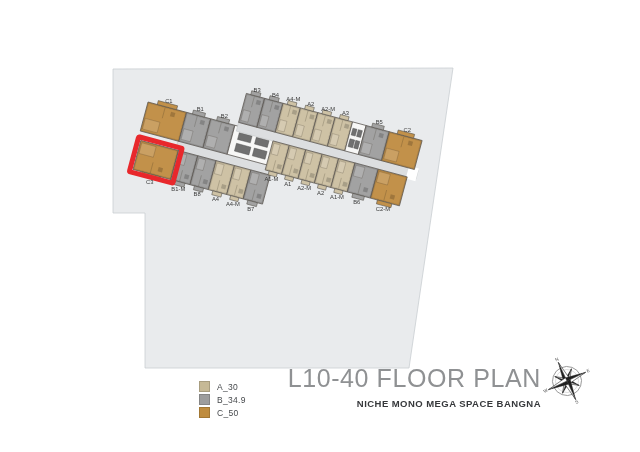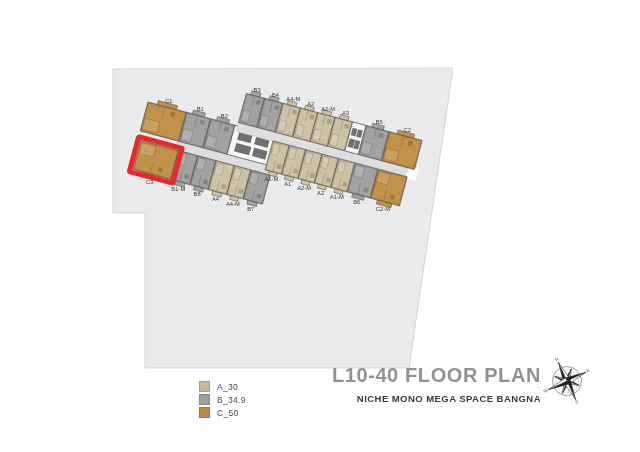--- a/index.html
+++ b/index.html
@@ -4,21 +4,21 @@
 <style>
   html,body{margin:0;padding:0;background:#ffffff;}
   .canvas{
     position:relative;width:640px;height:452px;overflow:hidden;
     background:#ffffff;font-family:"Liberation Sans",sans-serif;
     border-bottom:1px solid #ececec;
   }
   #plan{position:absolute;left:0;top:0;}
   .titleblock{position:absolute;right:99px;top:365px;text-align:right;line-height:1.05;}
   .titleblock .title{
-    font-size:20px;color:#8f9193;letter-spacing:0.6px;font-weight:700;white-space:nowrap;
+    font-size:25px;color:#8f9193;letter-spacing:0.6px;font-weight:400;white-space:nowrap;
   }
   .titleblock .subtitle{
     margin-top:8px;font-size:9.5px;color:#36383b;font-weight:700;letter-spacing:0.45px;white-space:nowrap;
   }
   .legend{position:absolute;left:199px;top:380px;}
   .legend-row{display:flex;align-items:center;height:13px;text-align:center;}
   .legend-swatch{width:9px;height:9px;display:inline-block;margin-right:7px;border:0.5px solid rgba(0,0,0,0.15);}
   .legend-label{font-size:8.5px;color:#46494c;letter-spacing:0.3px;}
   #compass{position:absolute;left:541px;top:355px;}
 </style>

